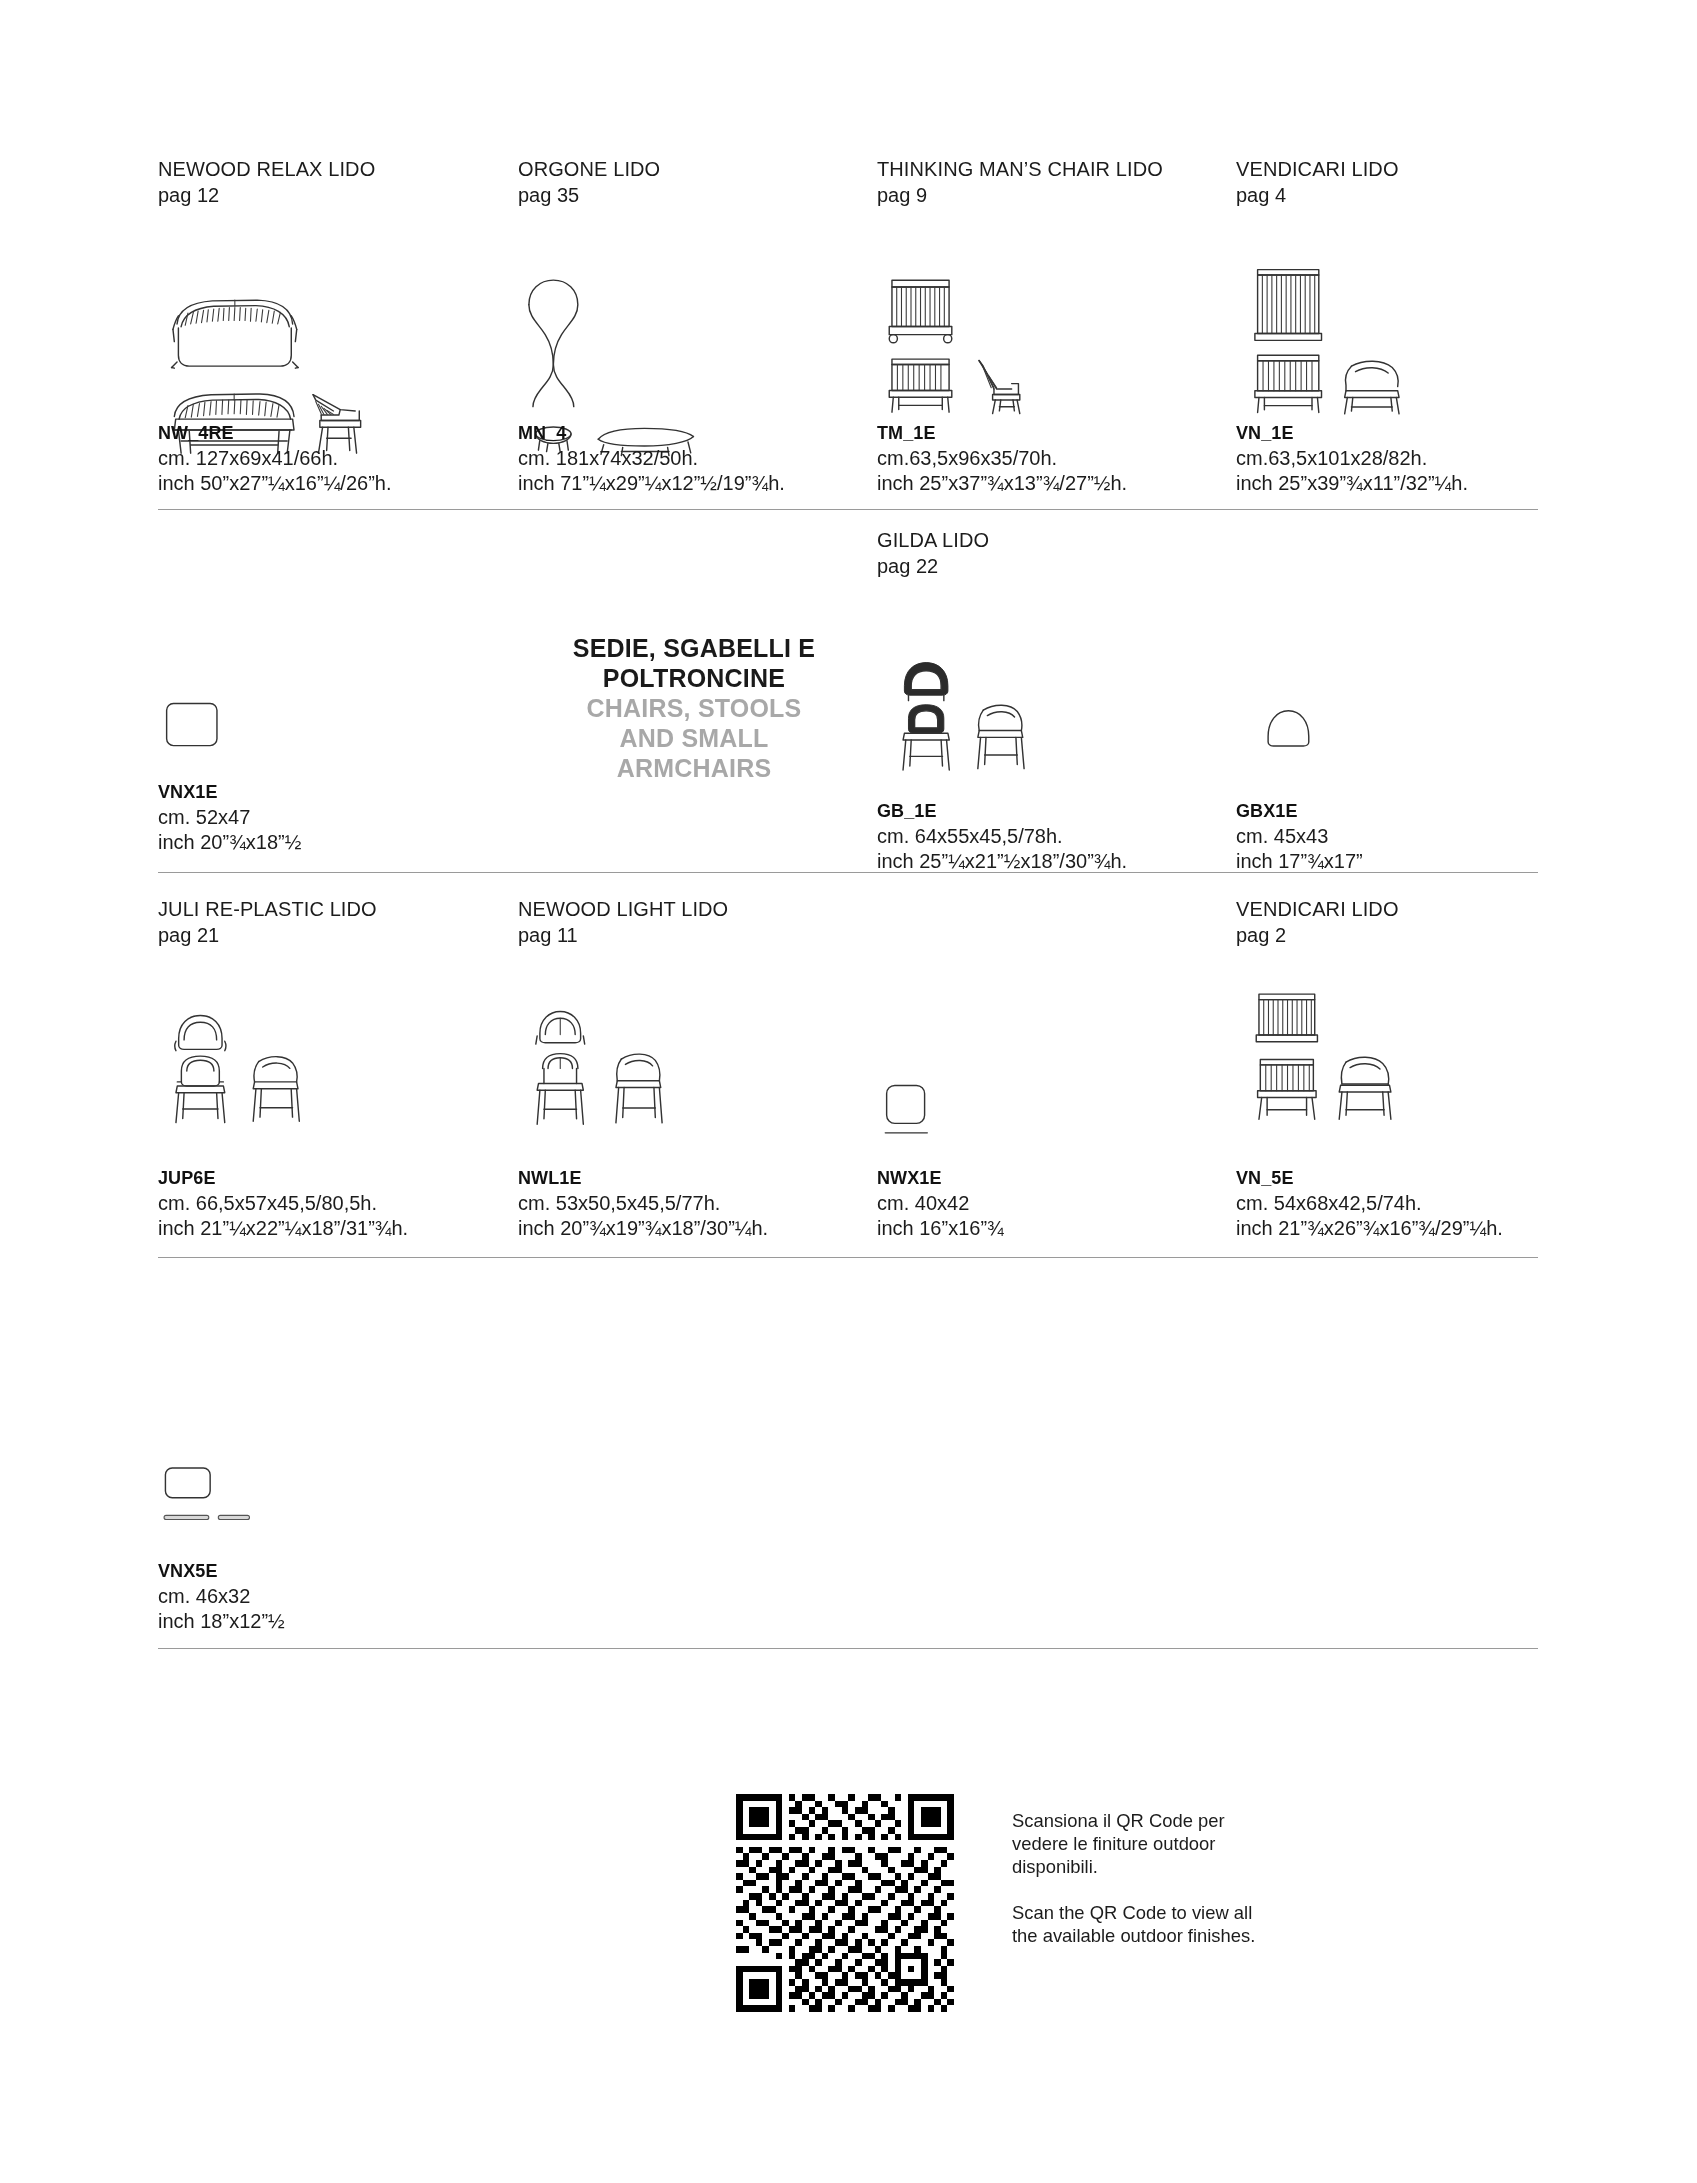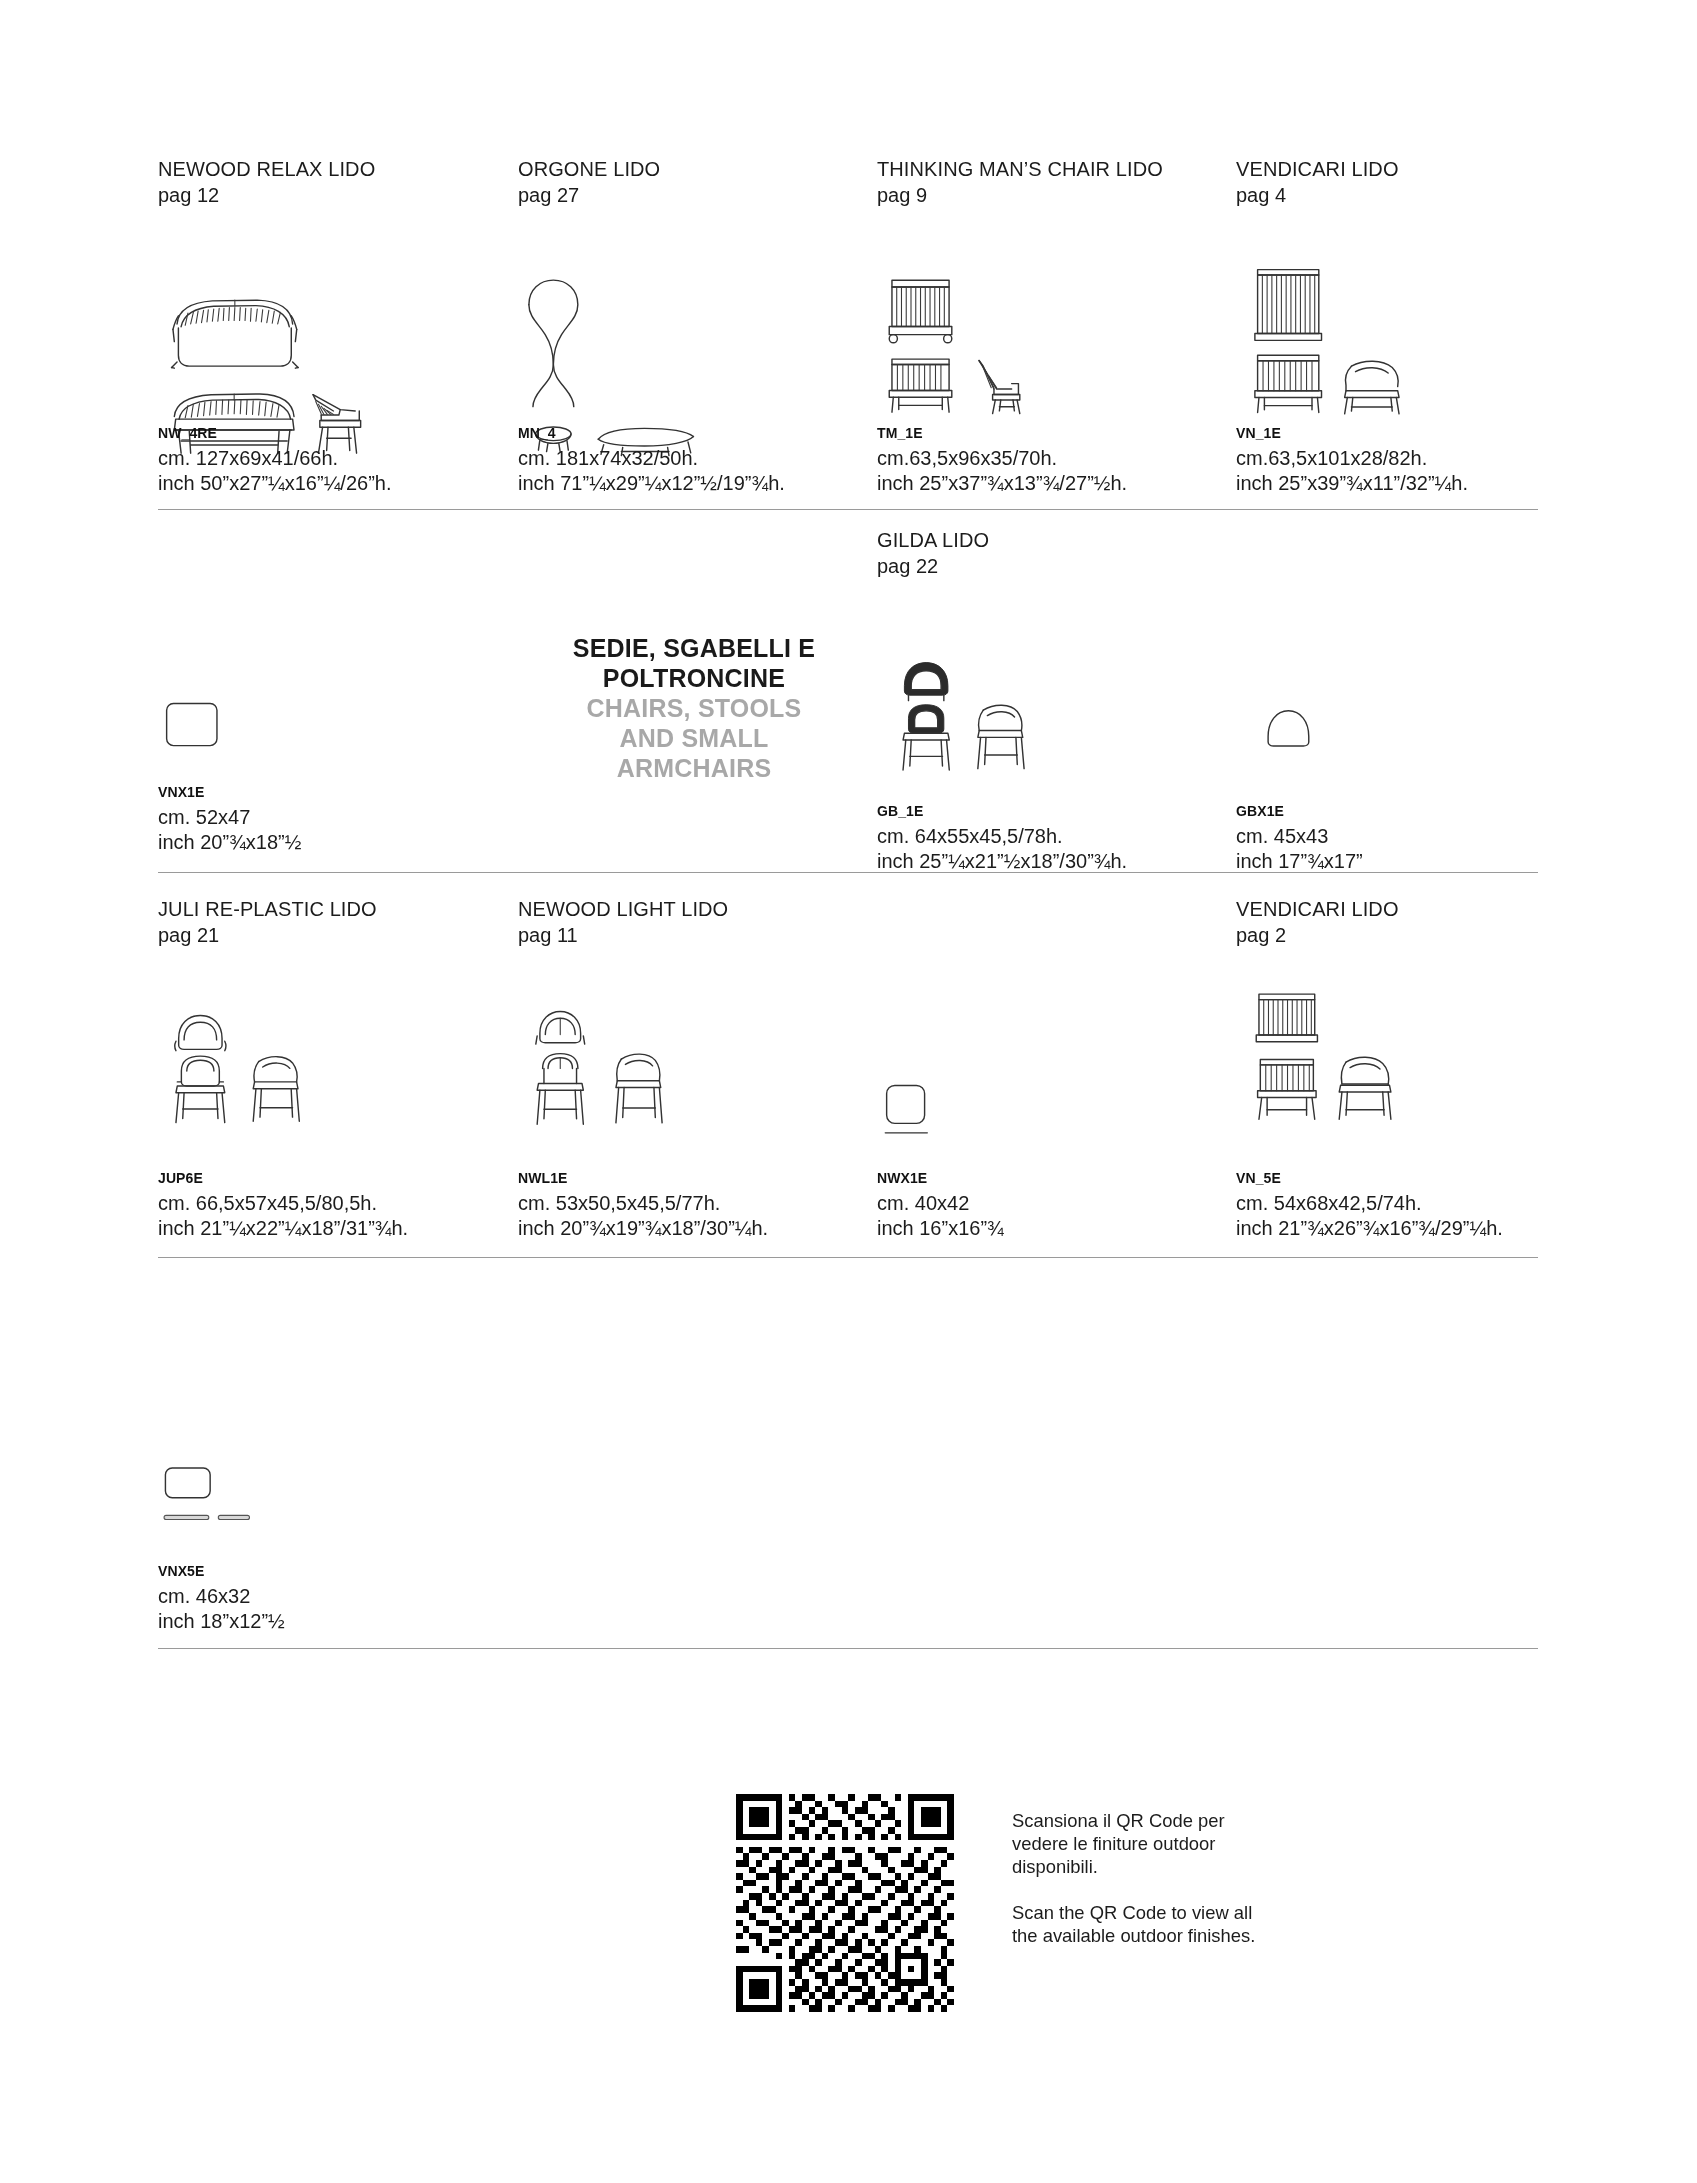--- a/index.html
+++ b/index.html
@@ -29,21 +29,21 @@
 
   
   .family-name {
     font-size: 20px; line-height: 26px;
     letter-spacing: 0.1px; font-weight: 400; color: #1c1c1c;
     white-space: nowrap;
   }
   .family-page { font-size: 20px; line-height: 26px; font-weight: 400; color: #1c1c1c; }
 
   .code {
-    font-size: 14px; line-height: 26px; font-weight: 700;
+    font-size: 18px; line-height: 26px; font-weight: 700;
     letter-spacing: 0.1px; color: #111;
   }
   .dim { font-size: 20px; line-height: 24.5px; font-weight: 400; color: #1c1c1c; white-space: nowrap; }
 
   
   .section-heading { position: absolute; text-align: center; width: 354px; }
   .sh-it {
     font-size: 25px; line-height: 30px; font-weight: 700;
     color: #1a1a1a; letter-spacing: 0.2px;
   }
@@ -72,21 +72,21 @@
 
 <div class="page">
 
   <div class="row" style="top:156px;">
     <div class="col c0">
       <div class="family-name">NEWOOD RELAX LIDO</div>
       <div class="family-page">pag 12</div>
     </div>
     <div class="col c1">
       <div class="family-name">ORGONE LIDO</div>
-      <div class="family-page">pag 27</div>
+      <div class="family-page">pag 35</div>
     </div>
     <div class="col c2">
       <div class="family-name">THINKING MAN’S CHAIR LIDO</div>
       <div class="family-page">pag 9</div>
     </div>
     <div class="col c3">
       <div class="family-name">VENDICARI LIDO</div>
       <div class="family-page">pag 4</div>
     </div>
   </div>

